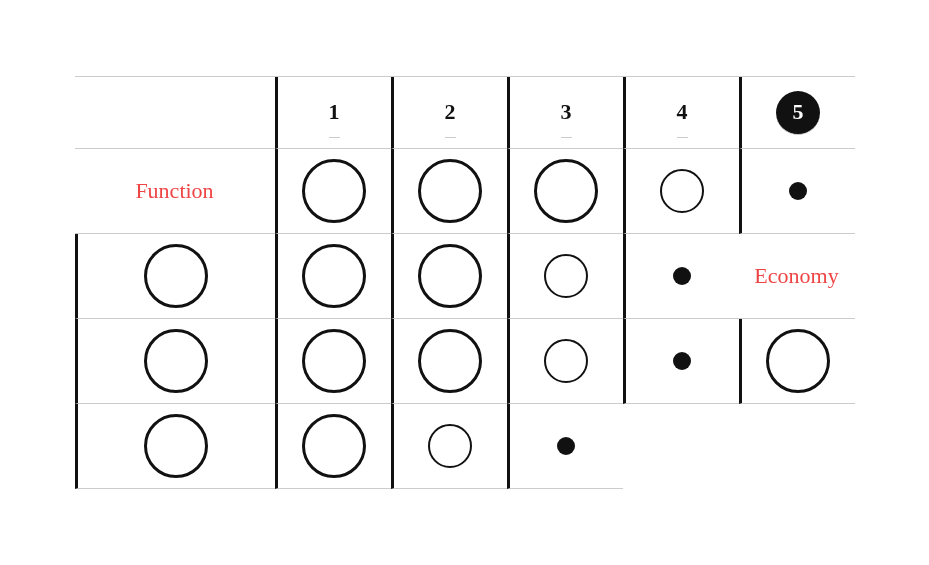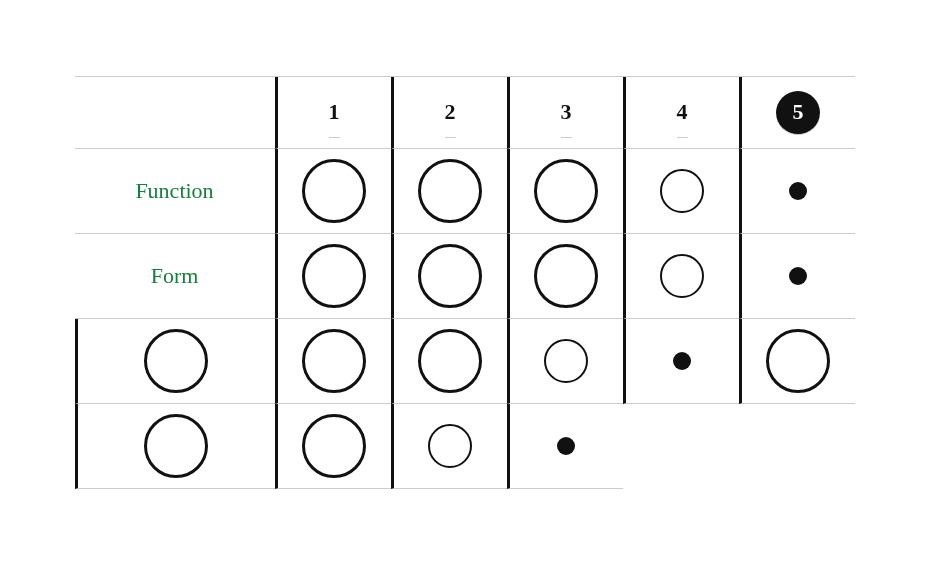--- a/index.html
+++ b/index.html
@@ -67,21 +67,21 @@
       border-left: none;
     }
 
     .row-label-cell {
       display: flex;
       justify-content: center;
       align-items: center;
       padding: 18px 10px;
       border-bottom: 1px solid #ccc;
       font-size: 22px;
-      color: #15803d;
+      color: #ef4444;
       font-weight: normal;
       text-align: center;
     }
 
     .data-cell {
       display: flex;
       justify-content: center;
       align-items: center;
       border-bottom: 1px solid #ccc;
       border-left: 3px solid #111;
@@ -144,37 +144,37 @@
     <div class="data-cell">
       <div class="circle-large"></div>
     </div>
     <div class="data-cell">
       <div class="circle-medium"></div>
     </div>
     <div class="data-cell">
       <div class="dot-filled"></div>
     </div>
 
-    <div class="row-label-cell">Form</div>
-    <div class="data-cell">
-      <div class="circle-large"></div>
-    </div>
-    <div class="data-cell">
-      <div class="circle-large"></div>
-    </div>
-    <div class="data-cell">
-      <div class="circle-large"></div>
-    </div>
-    <div class="data-cell">
-      <div class="circle-medium"></div>
-    </div>
-    <div class="data-cell">
-      <div class="dot-filled"></div>
-    </div>
-
+    <div class="data-cell">
+      <div class="circle-large"></div>
+    </div>
+    <div class="data-cell">
+      <div class="circle-large"></div>
+    </div>
+    <div class="data-cell">
+      <div class="circle-large"></div>
+    </div>
+    <div class="data-cell">
+      <div class="circle-medium"></div>
+    </div>
+    <div class="data-cell">
+      <div class="dot-filled"></div>
+    </div>
+
+    <div class="row-label-cell">Economy</div>
     <div class="data-cell">
       <div class="circle-large"></div>
     </div>
     <div class="data-cell">
       <div class="circle-large"></div>
     </div>
     <div class="data-cell">
       <div class="circle-large"></div>
     </div>
     <div class="data-cell">

